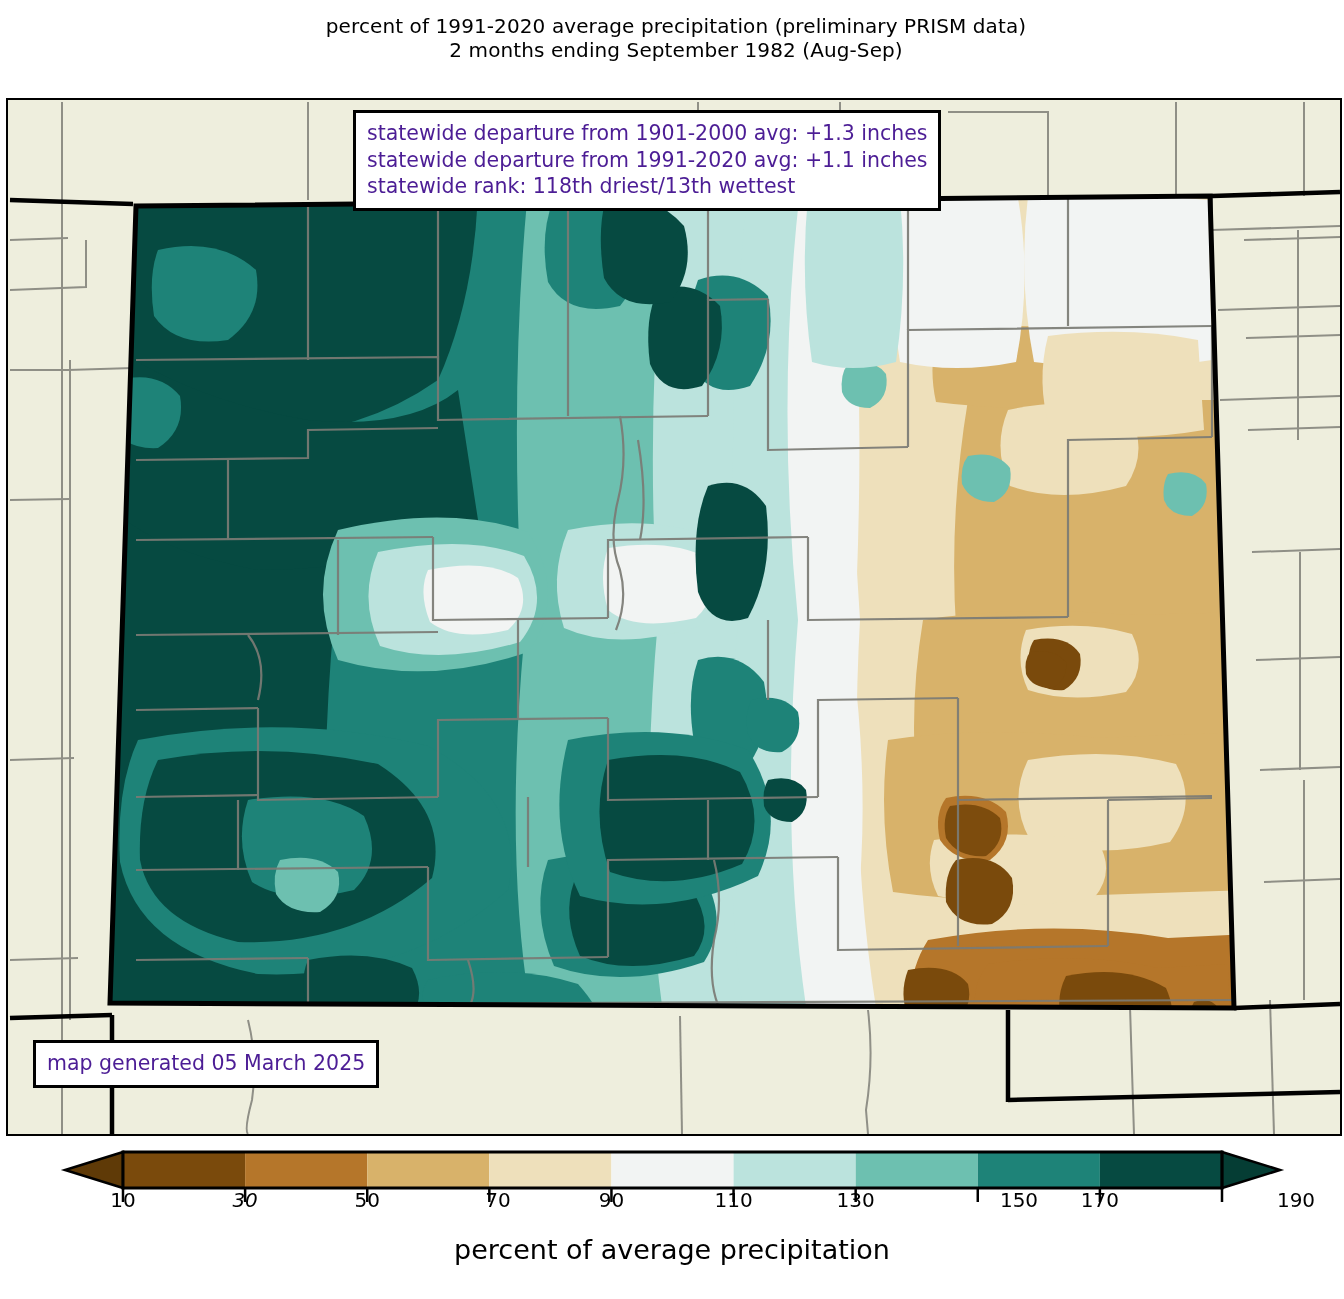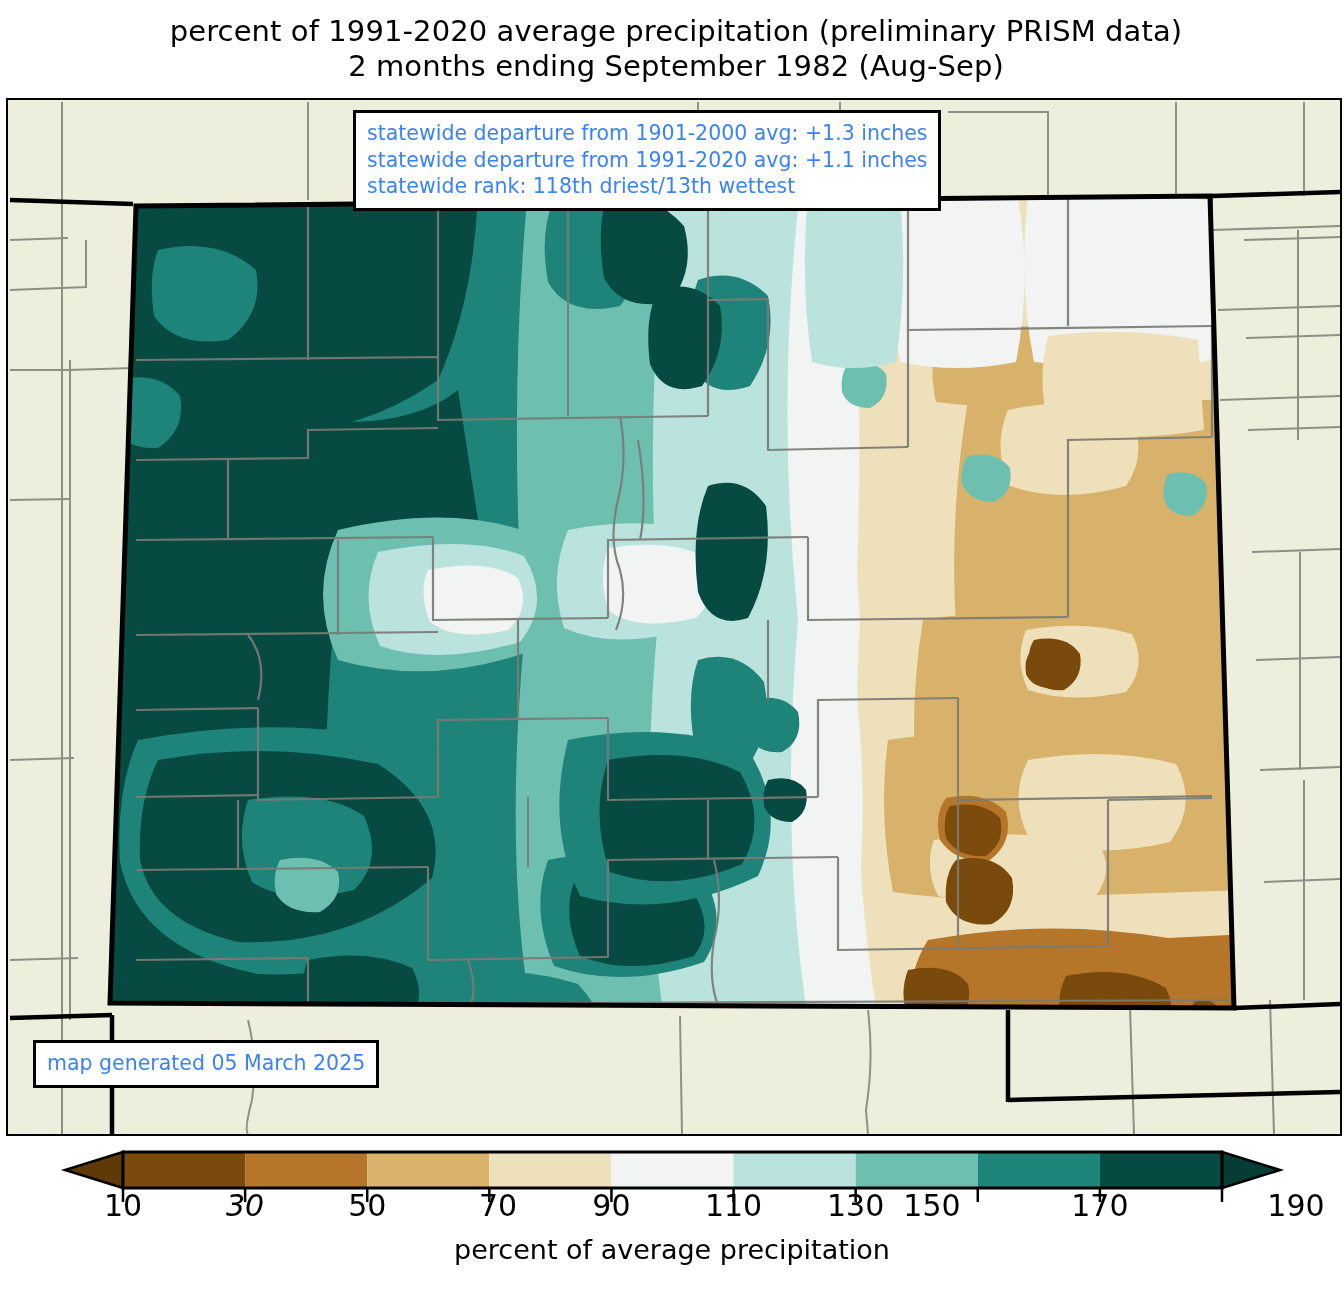--- a/index.html
+++ b/index.html
@@ -6,45 +6,45 @@
   body{
     width:1344px;height:1299px;overflow:hidden;position:relative;
     font-family:"DejaVu Sans","Liberation Sans",sans-serif;
   }
 
   
   #title-block{
     position:absolute;left:0;top:14px;width:1344px;text-align:center;
     line-height:1.22;color:#000;
   }
-  #title-block .tline{font-size:29px;letter-spacing:.1px;margin-left:8px;}
+  #title-block .tline{font-size:20px;letter-spacing:.1px;margin-left:8px;}
 
   
   #map-panel{
     position:absolute;left:6px;top:98px;width:1332px;height:1034px;
     border:2.5px solid #000;background:#eeeedd;overflow:hidden;
   }
   #map-svg{position:absolute;left:0;top:0;width:100%;height:100%;display:block;}
 
   
   .anno-box{
     position:absolute;background:#ffffff;border:3px solid #000;
-    padding:7px 11px 8px 11px;line-height:1.30;color:#3b82f6;font-size:20.5px;
+    padding:7px 11px 8px 11px;line-height:1.30;color:#4c1d95;font-size:20.5px;
     white-space:nowrap;
   }
   #stats-box{left:353px;top:110px;}
   #source-box{left:33px;top:1040px;}
   .anno-line{display:block;}
 
   
   #colorbar-wrap{position:absolute;left:0;top:1144px;width:1344px;height:155px;}
   #cbar-svg{position:absolute;left:0;top:0;}
   #cbar-ticklabels{position:absolute;left:0;top:44px;width:1344px;height:40px;}
   .cbar-tick-label{
-    position:absolute;font-size:30px;color:#000;text-align:right;
+    position:absolute;font-size:20px;color:#000;text-align:right;
     transform:translateX(-50%);top:0;
   }
   #cbar-axis-label{
     position:absolute;left:0;top:90px;width:1344px;text-align:center;
     font-size:27px;color:#000;
   }
 </style>
 </head>
 <body>
 
@@ -300,18 +300,18 @@
       </g>
   </svg>
   <div id="cbar-ticklabels">
       <div class="cbar-tick-label" style="left: 123px;">10</div>
       <div class="cbar-tick-label" style="left: 245.111px; font-style: italic;">30</div>
       <div class="cbar-tick-label" style="left: 367.222px;">50</div>
       <div class="cbar-tick-label" style="left: 498px;">70</div>
       <div class="cbar-tick-label" style="left: 611.444px;">90</div>
       <div class="cbar-tick-label" style="left: 733.556px;">110</div>
       <div class="cbar-tick-label" style="left: 855.667px;">130</div>
-      <div class="cbar-tick-label" style="left: 932px;">150</div>
+      <div class="cbar-tick-label" style="left: 1019px;">150</div>
       <div class="cbar-tick-label" style="left: 1099.89px;">170</div>
       <div class="cbar-tick-label" style="left: 1296px;">190</div>
     </div>
   <div id="cbar-axis-label">percent of average precipitation</div>
 </div>
 
 </body></html>

